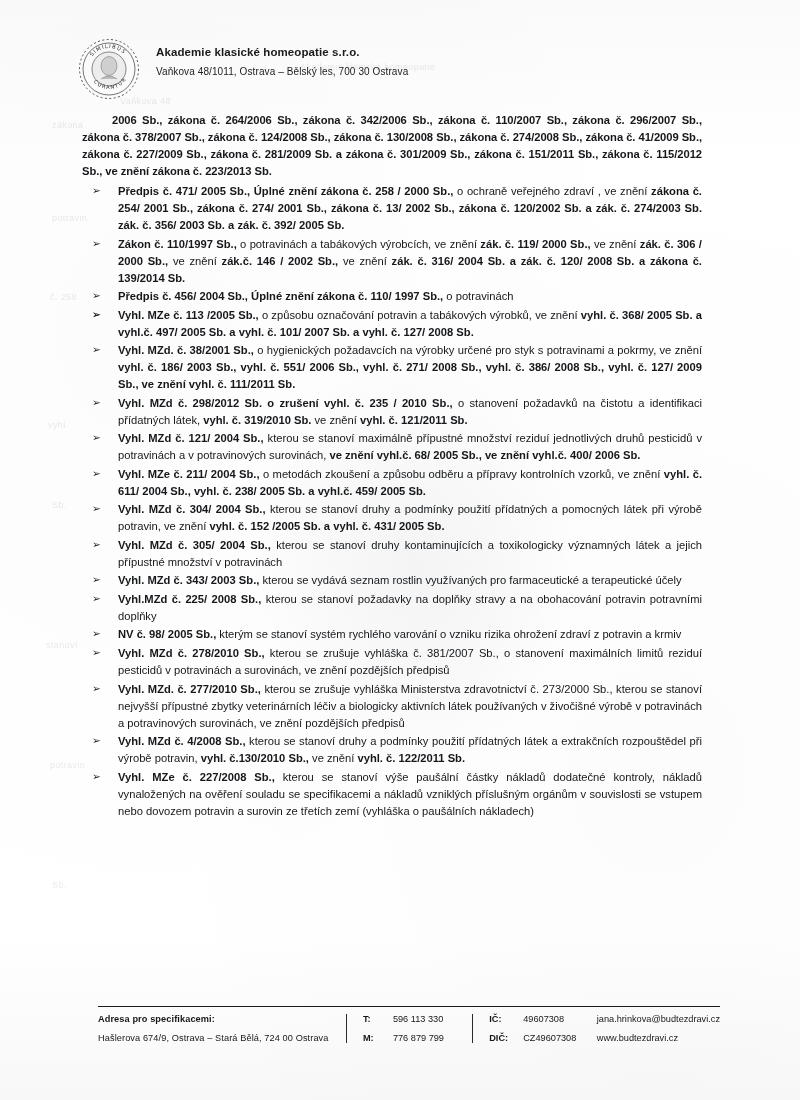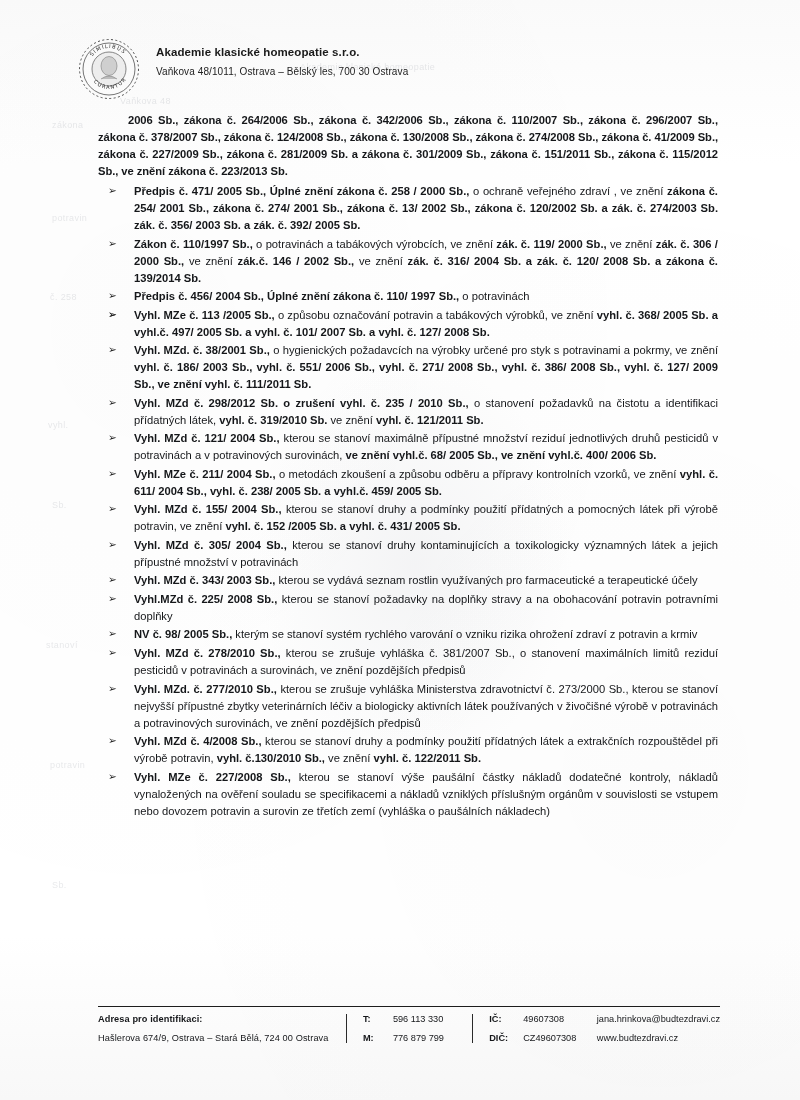--- a/index.html
+++ b/index.html
@@ -76,21 +76,21 @@
   .org-addr {
     font-size: 10px;
     color: #222;
     margin-top: 8px;
     letter-spacing: 0.1px;
   }
 
   
   .content {
     position: absolute;
-    left: 98px;
+    left: 82px;
     top: 112px;
     width: 620px;
     font-size: 11.2px;
     line-height: 1.52;
     color: #15171a;
   }
   .para-lead {
     margin: 0 0 3px 0;
     text-align: justify;
     text-indent: 30px;
@@ -201,36 +201,36 @@
     <ul class="items" id="regulation-list">
         <li><span class="bullet">➢</span><b>Předpis č. 471/ 2005 Sb., Úplné znění zákona č. 258 / 2000 Sb.,</b><span class="t"> o ochraně veřejného zdraví , ve znění </span><b>zákona č. 254/ 2001 Sb., zákona č. 274/ 2001 Sb., zákona č. 13/ 2002 Sb., zákona č. 120/2002 Sb. a zák. č. 274/2003 Sb. zák. č. 356/ 2003 Sb. a zák. č. 392/ 2005 Sb.</b></li>
         <li><span class="bullet">➢</span><b>Zákon č. 110/1997 Sb.,</b><span class="t"> o potravinách a tabákových výrobcích, ve znění </span><b>zák. č. 119/ 2000 Sb.,</b><span class="t"> ve znění </span><b>zák. č. 306 / 2000 Sb.,</b><span class="t"> ve znění </span><b>zák.č. 146 / 2002 Sb.,</b><span class="t"> ve znění </span><b>zák. č. 316/ 2004 Sb. a zák. č. 120/ 2008 Sb. a zákona č. 139/2014 Sb.</b></li>
         <li><span class="bullet">➢</span><b>Předpis č. 456/ 2004 Sb., Úplné znění zákona č. 110/ 1997 Sb.,</b><span class="t"> o potravinách</span></li>
         <li><span class="bullet">➢</span></li>
         <li><span class="bullet">➢</span><b>Vyhl. MZe č. 113 /2005 Sb.,</b><span class="t"> o způsobu označování potravin a tabákových výrobků, ve znění </span><b>vyhl. č. 368/ 2005 Sb. a vyhl.č. 497/ 2005 Sb. a vyhl. č. 101/ 2007 Sb. a vyhl. č. 127/ 2008 Sb.</b></li>
         <li><span class="bullet">➢</span><b>Vyhl. MZd. č. 38/2001 Sb.,</b><span class="t"> o hygienických požadavcích na výrobky určené pro styk s potravinami a pokrmy, ve znění </span><b>vyhl. č. 186/ 2003 Sb., vyhl. č. 551/ 2006 Sb., vyhl. č. 271/ 2008 Sb., vyhl. č. 386/ 2008 Sb., vyhl. č. 127/ 2009 Sb., ve znění vyhl. č. 111/2011 Sb.</b></li>
         <li><span class="bullet">➢</span><b>Vyhl. MZd č. 298/2012 Sb. o zrušení vyhl. č. 235 / 2010 Sb.,</b><span class="t"> o stanovení požadavků na čistotu a identifikaci přídatných látek, </span><b>vyhl. č. 319/2010 Sb.</b><span class="t"> ve znění </span><b>vyhl. č. 121/2011 Sb.</b></li>
         <li><span class="bullet">➢</span><b>Vyhl. MZd č. 121/ 2004 Sb.,</b><span class="t"> kterou se stanoví maximálně přípustné množství reziduí jednotlivých druhů pesticidů v potravinách a v potravinových surovinách, </span><b>ve znění vyhl.č. 68/ 2005 Sb., ve znění vyhl.č. 400/ 2006 Sb.</b></li>
         <li><span class="bullet">➢</span><b>Vyhl. MZe č. 211/ 2004 Sb.,</b><span class="t"> o metodách zkoušení a způsobu odběru a přípravy kontrolních vzorků, ve znění </span><b>vyhl. č. 611/ 2004 Sb., vyhl. č. 238/ 2005 Sb. a vyhl.č. 459/ 2005 Sb.</b></li>
-        <li><span class="bullet">➢</span><b>Vyhl. MZd č. 155/ 2004 Sb.,</b><span class="t"> kterou se stanoví druhy a podmínky použití přídatných a pomocných látek při výrobě potravin, ve znění </span><b>vyhl. č. 152 /2005 Sb. a vyhl. č. 431/ 2005 Sb.</b></li>
+        <li><span class="bullet">➢</span><b>Vyhl. MZd č. 304/ 2004 Sb.,</b><span class="t"> kterou se stanoví druhy a podmínky použití přídatných a pomocných látek při výrobě potravin, ve znění </span><b>vyhl. č. 152 /2005 Sb. a vyhl. č. 431/ 2005 Sb.</b></li>
         <li><span class="bullet">➢</span><b>Vyhl. MZd č. 305/ 2004 Sb.,</b><span class="t"> kterou se stanoví druhy kontaminujících a toxikologicky významných látek a jejich přípustné množství v potravinách</span></li>
         <li><span class="bullet">➢</span><b>Vyhl. MZd č. 343/ 2003 Sb.,</b><span class="t"> kterou se vydává seznam rostlin využívaných pro farmaceutické a terapeutické účely</span></li>
         <li><span class="bullet">➢</span><b>Vyhl.MZd č. 225/ 2008 Sb.,</b><span class="t"> kterou se stanoví požadavky na doplňky stravy a na obohacování potravin potravními doplňky</span></li>
         <li><span class="bullet">➢</span><b>NV č. 98/ 2005 Sb.,</b><span class="t"> kterým se stanoví systém rychlého varování o vzniku rizika ohrožení zdraví z potravin a krmiv</span></li>
         <li><span class="bullet">➢</span><b>Vyhl. MZd č. 278/2010 Sb.,</b><span class="t"> kterou se zrušuje vyhláška č. 381/2007 Sb., o stanovení maximálních limitů reziduí pesticidů v potravinách a surovinách, ve znění pozdějších předpisů</span></li>
         <li><span class="bullet">➢</span><b>Vyhl. MZd. č. 277/2010 Sb.,</b><span class="t"> kterou se zrušuje vyhláška Ministerstva zdravotnictví č. 273/2000 Sb., kterou se stanoví nejvyšší přípustné zbytky veterinárních léčiv a biologicky aktivních látek používaných v živočišné výrobě v potravinách a potravinových surovinách, ve znění pozdějších předpisů</span></li>
         <li><span class="bullet">➢</span><b>Vyhl. MZd č. 4/2008 Sb.,</b><span class="t"> kterou se stanoví druhy a podmínky použití přídatných látek a extrakčních rozpouštědel při výrobě potravin, </span><b>vyhl. č.130/2010 Sb.,</b><span class="t"> ve znění </span><b>vyhl. č. 122/2011 Sb.</b></li>
         <li><span class="bullet">➢</span><b>Vyhl. MZe č. 227/2008 Sb.,</b><span class="t"> kterou se stanoví výše paušální částky nákladů dodatečné kontroly, nákladů vynaložených na ověření souladu se specifikacemi a nákladů vzniklých příslušným orgánům v souvislosti se vstupem nebo dovozem potravin a surovin ze třetích zemí (vyhláška o paušálních nákladech)</span></li>
       </ul>
   </div>
 
   <div class="footer-rule"></div>
   <div class="footer">
     <div class="f-left">
-      <div class="l1">Adresa pro identifikaci:</div>
+      <div class="l1">Adresa pro specifikacemi:</div>
       <div class="l2">Hašlerova 674/9, Ostrava – Stará Bělá, 724 00 Ostrava</div>
     </div>
     <div class="f-sep"></div>
     <div class="f-col" style="width:120px">
       <div class="f-row">
         <span class="f-lbl">T:</span>
         <span class="f-val">596 113 330</span>
       </div>
       <div class="f-row">
         <span class="f-lbl">M:</span>

